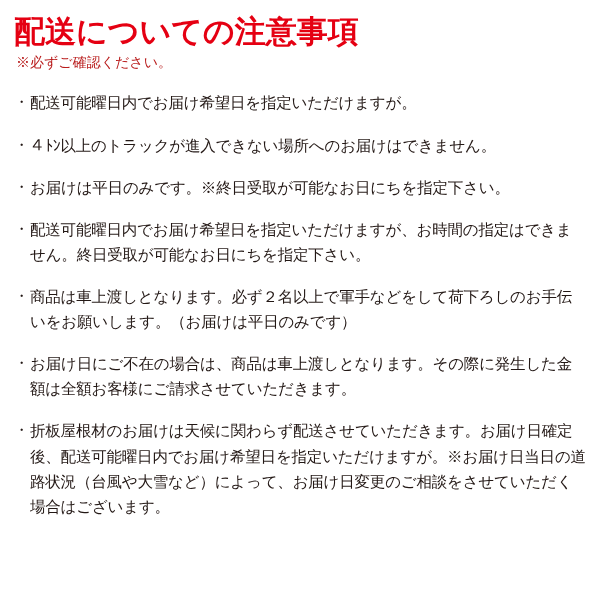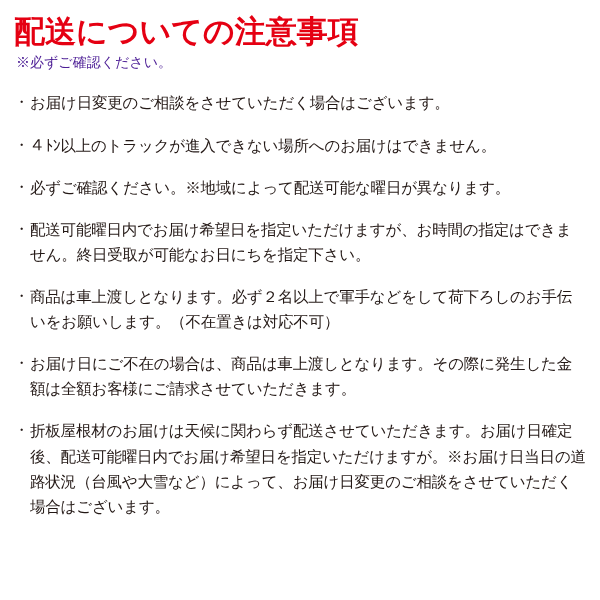--- a/index.html
+++ b/index.html
@@ -24,21 +24,21 @@
   .title {
     font-size: 31px;
     font-weight: bold;
     color: #e50012;
     letter-spacing: 0px;
     line-height: 1.15;
     margin: 4px 0 0 0;
   }
   .subtitle {
     font-size: 14px;
-    color: #4c1d95;
+    color: #b91c1c;
     margin: 4px 0 1px 2px;
     line-height: 1.2;
   }
   .notes {
     margin-top: 20px;
   }
   .note {
     display: flex;
     align-items: flex-start;
     margin-bottom: 17px;
@@ -67,41 +67,41 @@
 
 <div class="page">
 
   <h1 class="title">配送についての注意事項</h1>
   <div class="subtitle">※必ずご確認ください。</div>
 
   <div class="notes">
 
     <div class="note">
       <span class="bullet">・</span>
-      <span class="note-text">お届け日変更のご相談をさせていただく場合はございます。</span>
+      <span class="note-text">配送可能曜日内でお届け希望日を指定いただけますが。</span>
     </div>
 
     <div class="note">
       <span class="bullet">・</span>
       <span class="note-text">４ﾄﾝ以上のトラックが進入できない場所へのお届けはできません。</span>
     </div>
 
     <div class="note">
       <span class="bullet">・</span>
-      <span class="note-text">必ずご確認ください。※地域によって配送可能な曜日が異なります。</span>
+      <span class="note-text">お届けは平日のみです。※終日受取が可能なお日にちを指定下さい。</span>
     </div>
 
     <div class="note">
       <span class="bullet">・</span>
       <span class="note-text">配送可能曜日内でお届け希望日を指定いただけますが、お時間の指定はできません。終日受取が可能なお日にちを指定下さい。</span>
     </div>
 
     <div class="note">
       <span class="bullet">・</span>
-      <span class="note-text">商品は車上渡しとなります。必ず２名以上で軍手などをして荷下ろしのお手伝いをお願いします。（不在置きは対応不可）</span>
+      <span class="note-text">商品は車上渡しとなります。必ず２名以上で軍手などをして荷下ろしのお手伝いをお願いします。（お届けは平日のみです）</span>
     </div>
 
     <div class="note">
       <span class="bullet">・</span>
       <span class="note-text">お届け日にご不在の場合は、商品は車上渡しとなります。その際に発生した金額は全額お客様にご請求させていただきます。</span>
     </div>
 
     <div class="note note-tight">
       <span class="bullet">・</span>
       <span class="note-text">折板屋根材のお届けは天候に関わらず配送させていただきます。お届け日確定後、配送可能曜日内でお届け希望日を指定いただけますが。※お届け日当日の道路状況（台風や大雪など）によって、お届け日変更のご相談をさせていただく場合はございます。</span>

